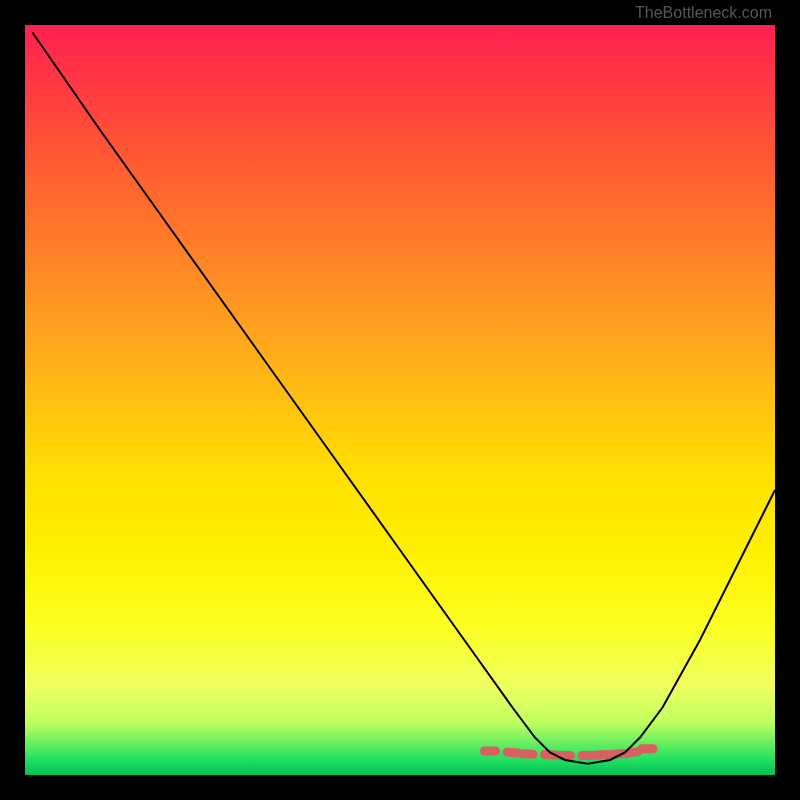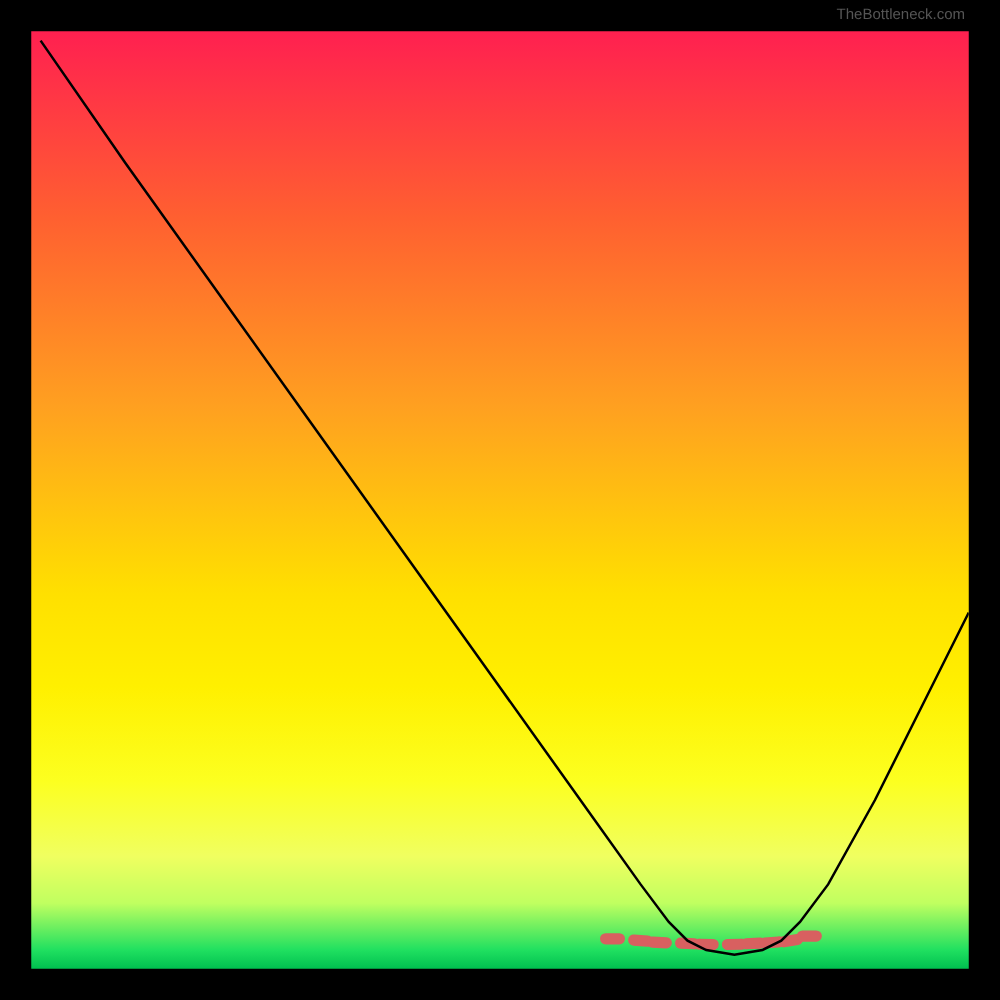--- a/index.html
+++ b/index.html
@@ -37,21 +37,21 @@
       #20e060 98%,
       #00c050 100%
     );
     position: relative;
   }
   .watermark {
     position: absolute;
     top: 4px;
     right: 28px;
     color: #555;
-    font-size: 12px;
+    font-size: 16px;
     font-weight: normal;
     z-index: 10;
   }
   svg {
     position: absolute;
     top: 0;
     left: 0;
     width: 100%;
     height: 100%;
     pointer-events: none;

